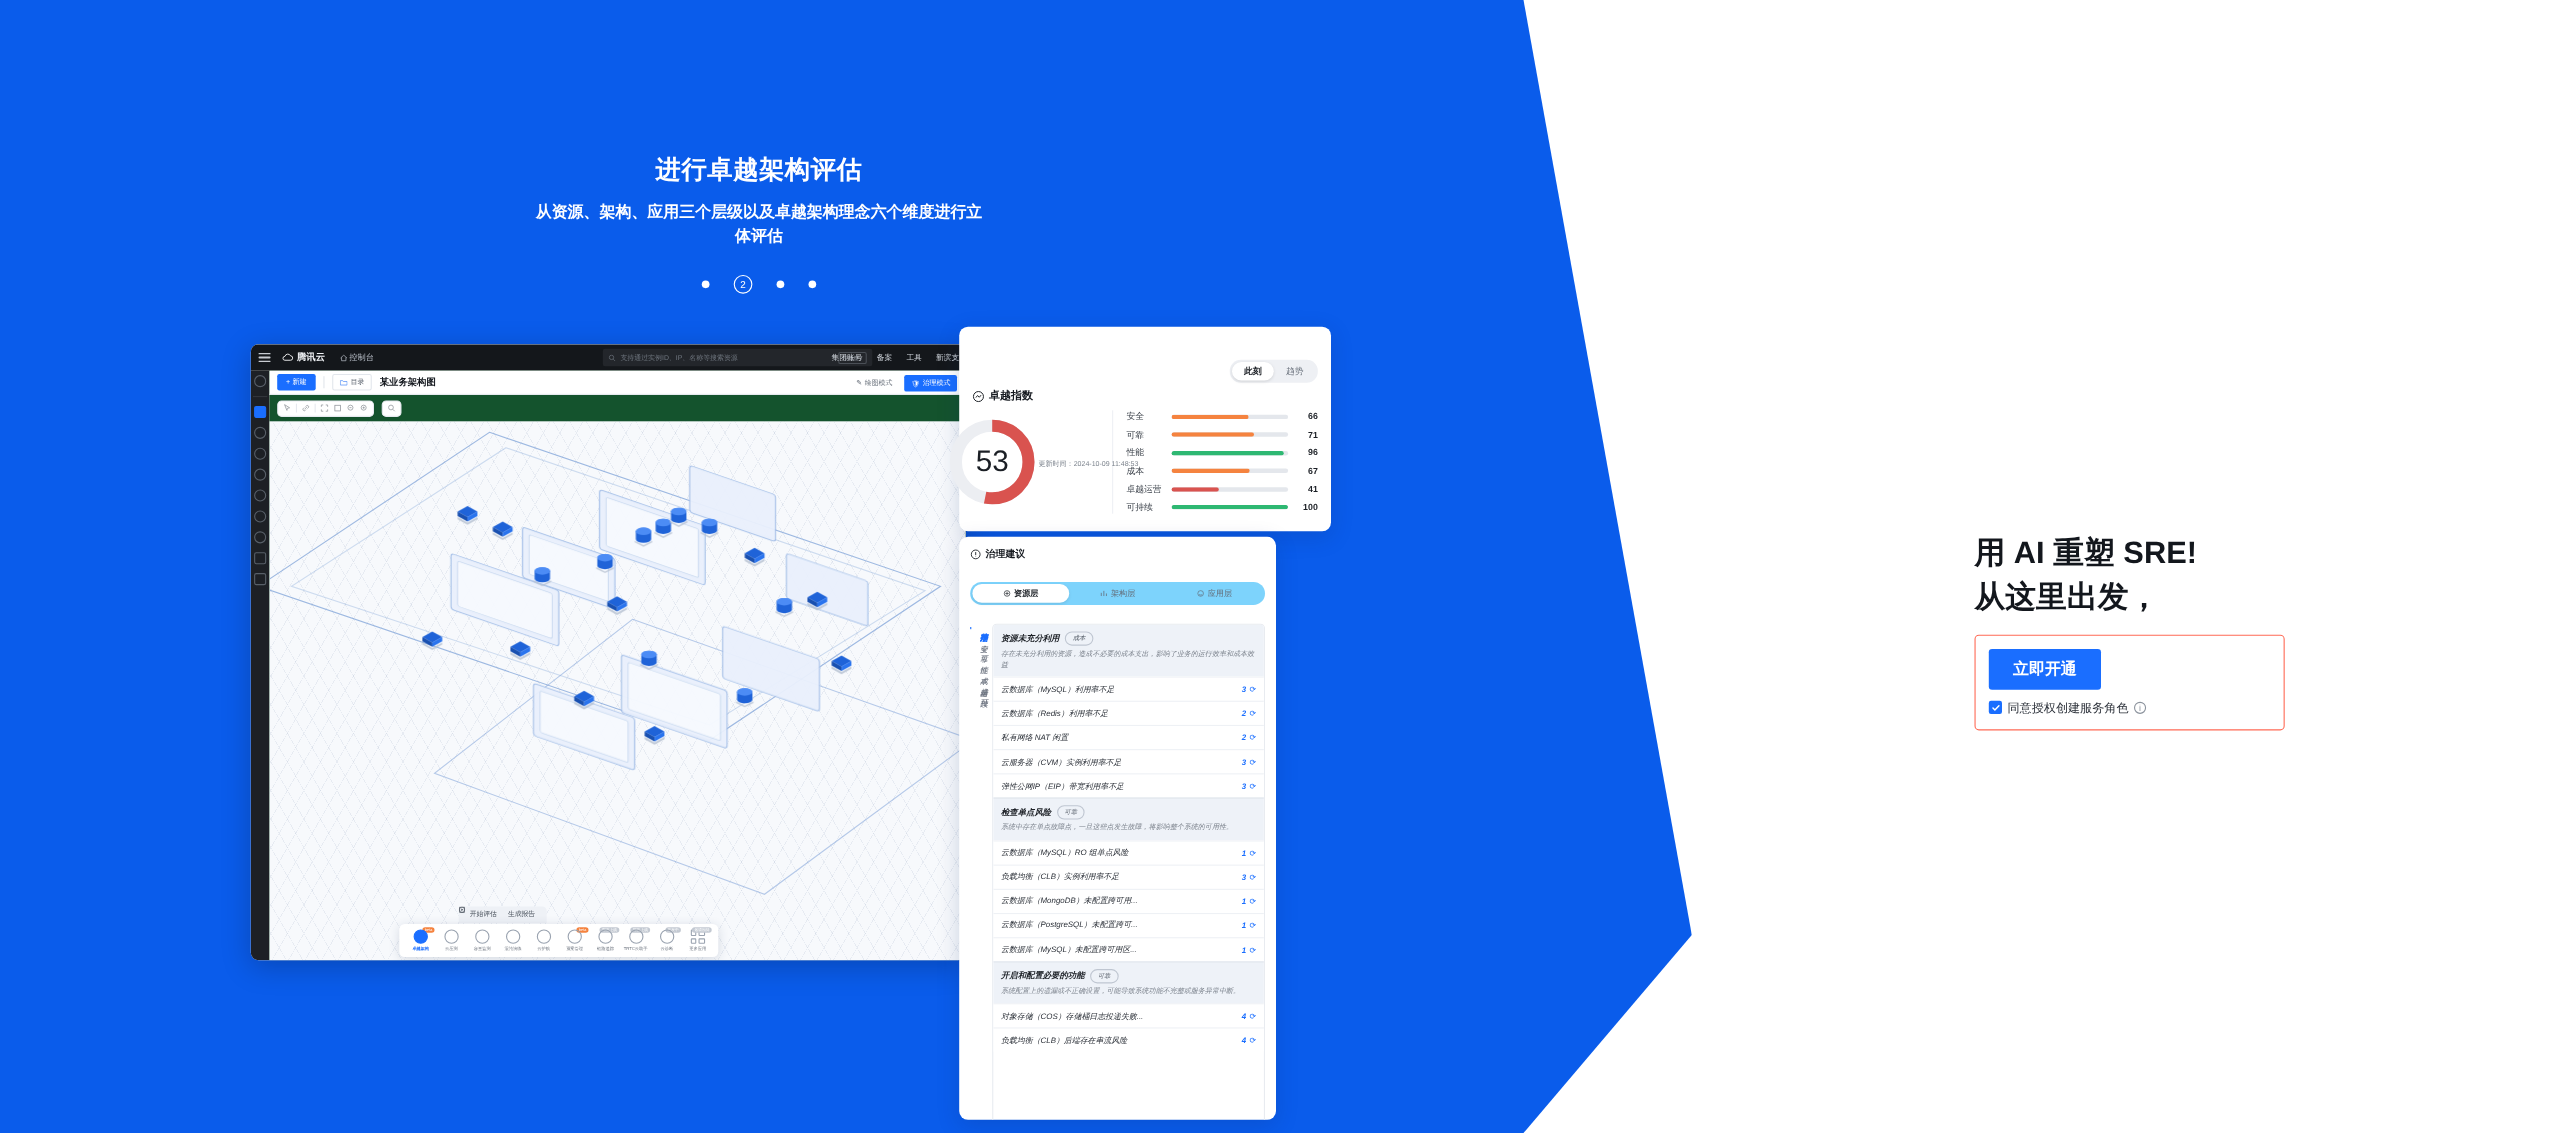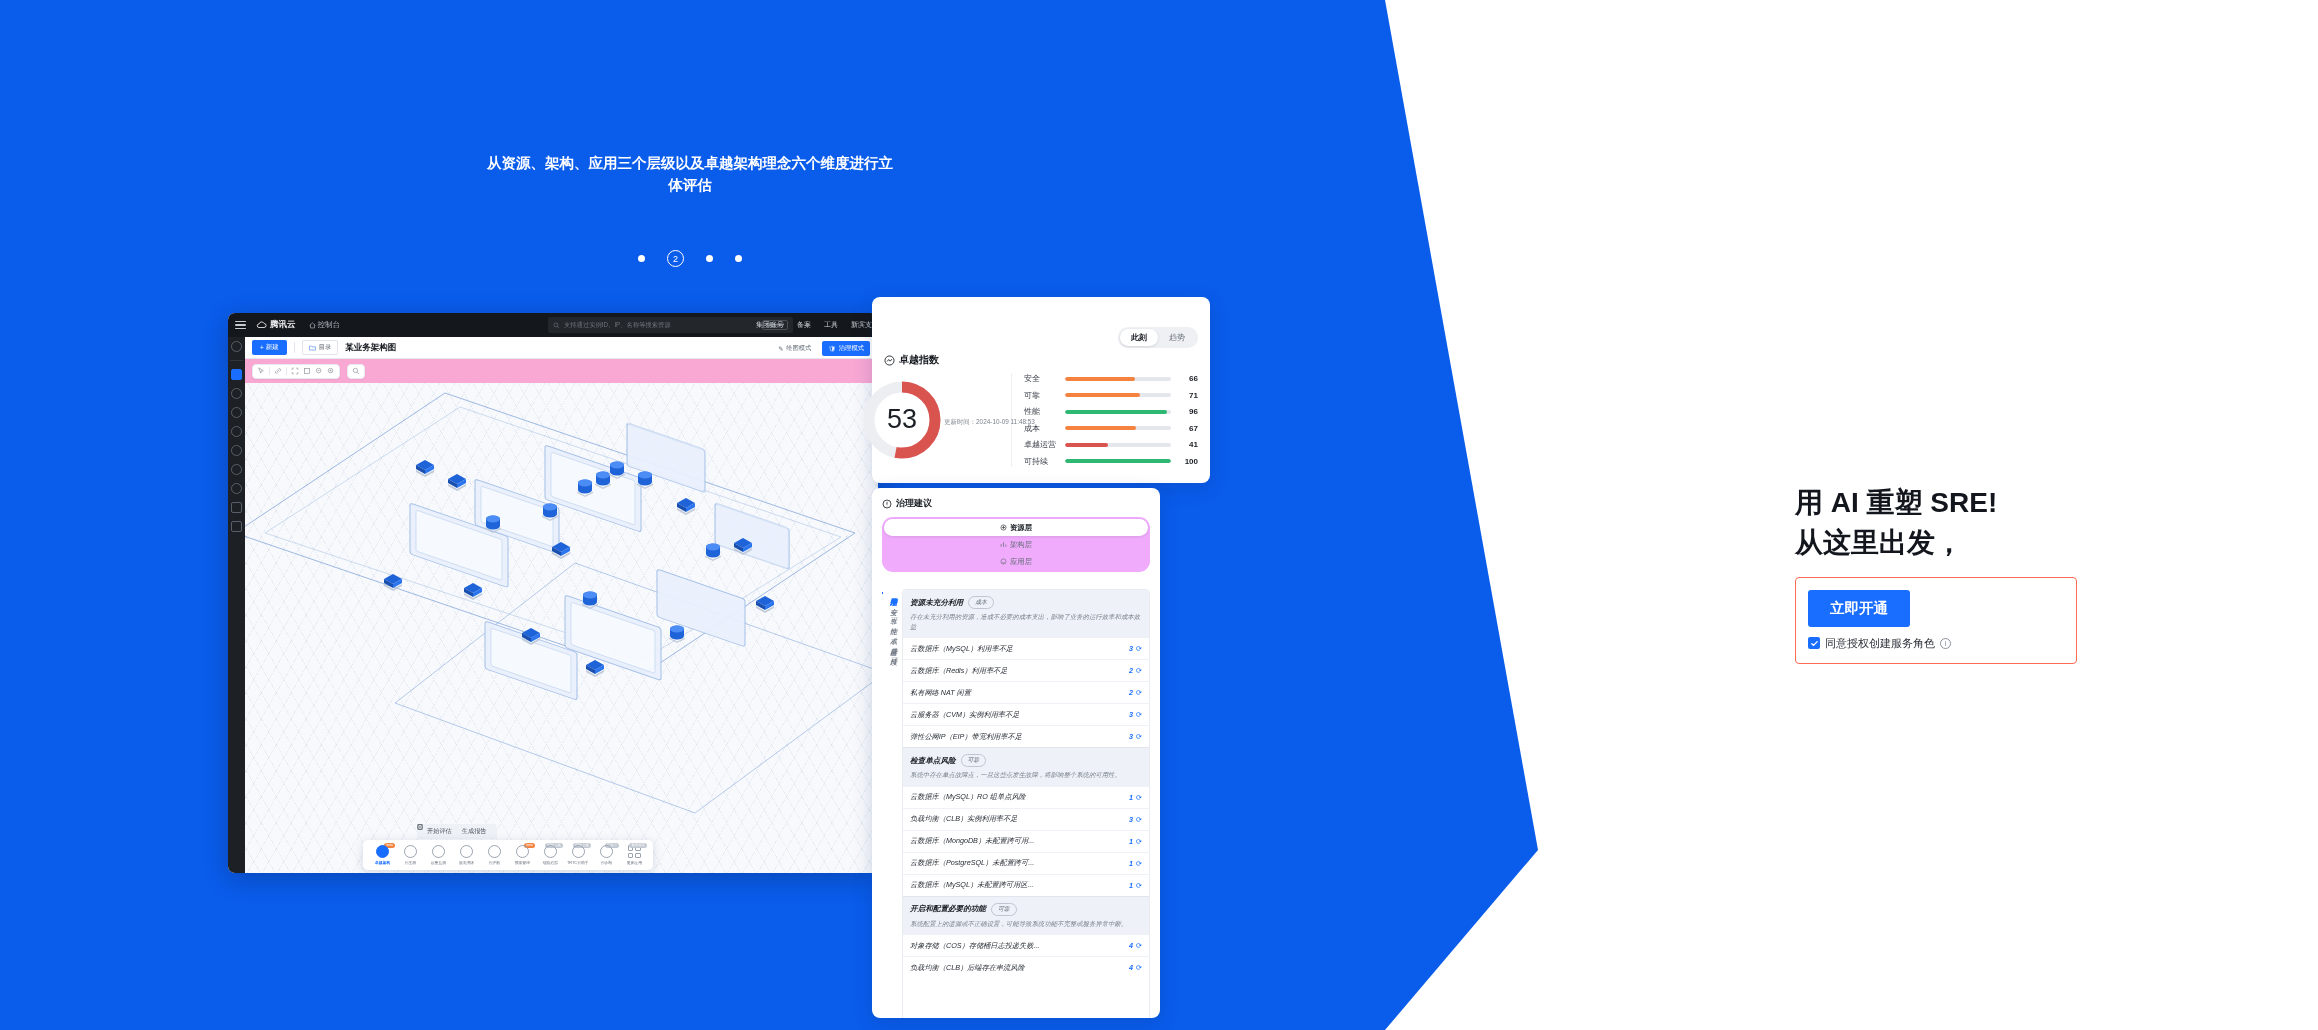--- a/index.html
+++ b/index.html
@@ -52,21 +52,21 @@
   .top-menu { position:absolute; right:6px; top:0; height:24px; display:flex; align-items:center; gap:13px; }
   .top-menu span { color:#cdd2d9; font-size:7px; white-space:nowrap; }
 
   .app-body { display:flex; height: calc(560px - 24px); }
   .app-rail { width:17px; background:#1d2025; flex:none; padding-top:4px; display:flex; flex-direction:column; align-items:center; gap:8px; }
   .rail-ic { width:11px; height:11px; border-radius:50%; border:1px solid #585f68; position:relative; }
   .rail-ic.sq { border-radius:2px; }
   .rail-ic.active { background:#1a6eff; border-color:#1a6eff; }
   .rail-divider { width:13px; height:1px; background:#31353b; }
 
-  .app-main { flex:1; display:flex; flex-direction:column; background:#f9a8d4; position:relative;justify-content:flex-end; }
+  .app-main { flex:1; display:flex; flex-direction:column; background:#14532d; position:relative;justify-content:flex-end; }
 
   .doc-bar { height:22px; background:#fff; border-bottom:1px solid #e6e9ef; display:flex; align-items:center; padding:0 7px; gap:7px; position:relative; }
   .btn-new { background:#1a6eff; color:#fff; font-size:6.5px; border-radius:2px; padding:3px 8px; display:flex; align-items:center; gap:2px; white-space:nowrap; }
   .vr { width:1px; height:11px; background:#e2e6ec; }
   .chip-dir { border:1px solid #e2e6ec; border-radius:2px; font-size:6.2px; color:#4a5costa; padding:2px 6px; display:flex; align-items:center; gap:3px; color:#555d68; white-space:nowrap; }
   .doc-title { font-size:8.5px; font-weight:bold; color:#12161c; white-space:nowrap; }
   .mode-grp { position:absolute; right:8px; top:4px; display:flex; align-items:center; gap:5px; }
   .mode-btn { font-size:6.3px; color:#636b76; padding:3px 6px; border-radius:2px; display:flex; align-items:center; gap:2.5px; white-space:nowrap; }
   .mode-btn.on { background:#1a6eff; color:#fff; }
 
@@ -121,21 +121,21 @@
   .bar i { display:block; height:100%; border-radius:3px; }
   .metric .vv { font-size:8px; font-weight:bold; color:#1b1f25; width:20px; text-align:right; }
 
   
   .card-gov {
     position:absolute; left:872px; top:488px; width:288px; height:530px;
     background:#fff; border-radius:8px; box-shadow:0 5px 20px rgba(10,40,100,.18);
     padding:9px 10px 0 10px; overflow:hidden;
   }
   .gv-title { display:flex; align-items:center; gap:4px; font-size:9px; font-weight:bold; color:#15191f; }
-  .gv-tabs { margin-top:7px; background:#f0abfc; border-radius:11px; padding:2px; display:flex;flex-direction:column; }
+  .gv-tabs { margin-top:19px; background:#7dd3fc; border-radius:11px; padding:2px; display:flex; }
   .gv-tab { flex:1; font-size:7.4px; color:#636b76; padding:3.5px 0; border-radius:10px; display:flex; align-items:center; justify-content:center; gap:3px; white-space:nowrap; }
   .gv-tab.on { background:#fff; color:#15191f; font-weight:bold; box-shadow:0 1px 3px rgba(0,0,0,.10); }
   .gv-body { display:flex; margin-top:17px; height: calc(530px - 50px); font-style: italic; }
   .gv-rail { width:15px; flex:none; display:flex; flex-direction:column; gap:9px; padding-top:3px; }
   .gv-rail-item { writing-mode:vertical-rl; font-size:7px; color:#6d7480; line-height:1.15; letter-spacing:.4px; white-space:nowrap; }
   .gv-rail-item.on { color:#1a6eff; font-weight:bold; border-left:1.6px solid #1a6eff; padding-left:2px; }
   .gv-list { flex:1; margin-left:5px; border:1px solid #e8ebf0; border-radius:4px; overflow:hidden; }
   .gv-group-head { background:#eef2f8; padding:6px 7px; }
   .gv-gh-row { display:flex; align-items:center; gap:5px; }
   .gv-gh-title { font-size:7.6px; font-weight:bold; color:#1b1f25; white-space:nowrap; }
@@ -160,20 +160,21 @@
   .cta-check-lbl { font-size:11px; color:#2b3039; white-space:nowrap; }
   .info-i { width:11px; height:11px; border-radius:50%; border:1px solid #8b929c; color:#8b929c; font-size:8px; display:flex; align-items:center; justify-content:center; flex:none; }
 </style>
 </head>
 <body>
 
 <div id="root">
   <div class="blue-bg"></div>
 
   <div class="hero">
+    <div class="hero-title">进行卓越架构评估</div>
     <div class="hero-sub">从资源、架构、应用三个层级以及卓越架构理念六个维度进行立体评估</div>
   </div>
   <div class="dots">
     <div class="dot"></div>
     <div class="dot active">2</div>
     <div class="dot"></div>
     <div class="dot"></div>
   </div>
 
   <div class="app-window">

